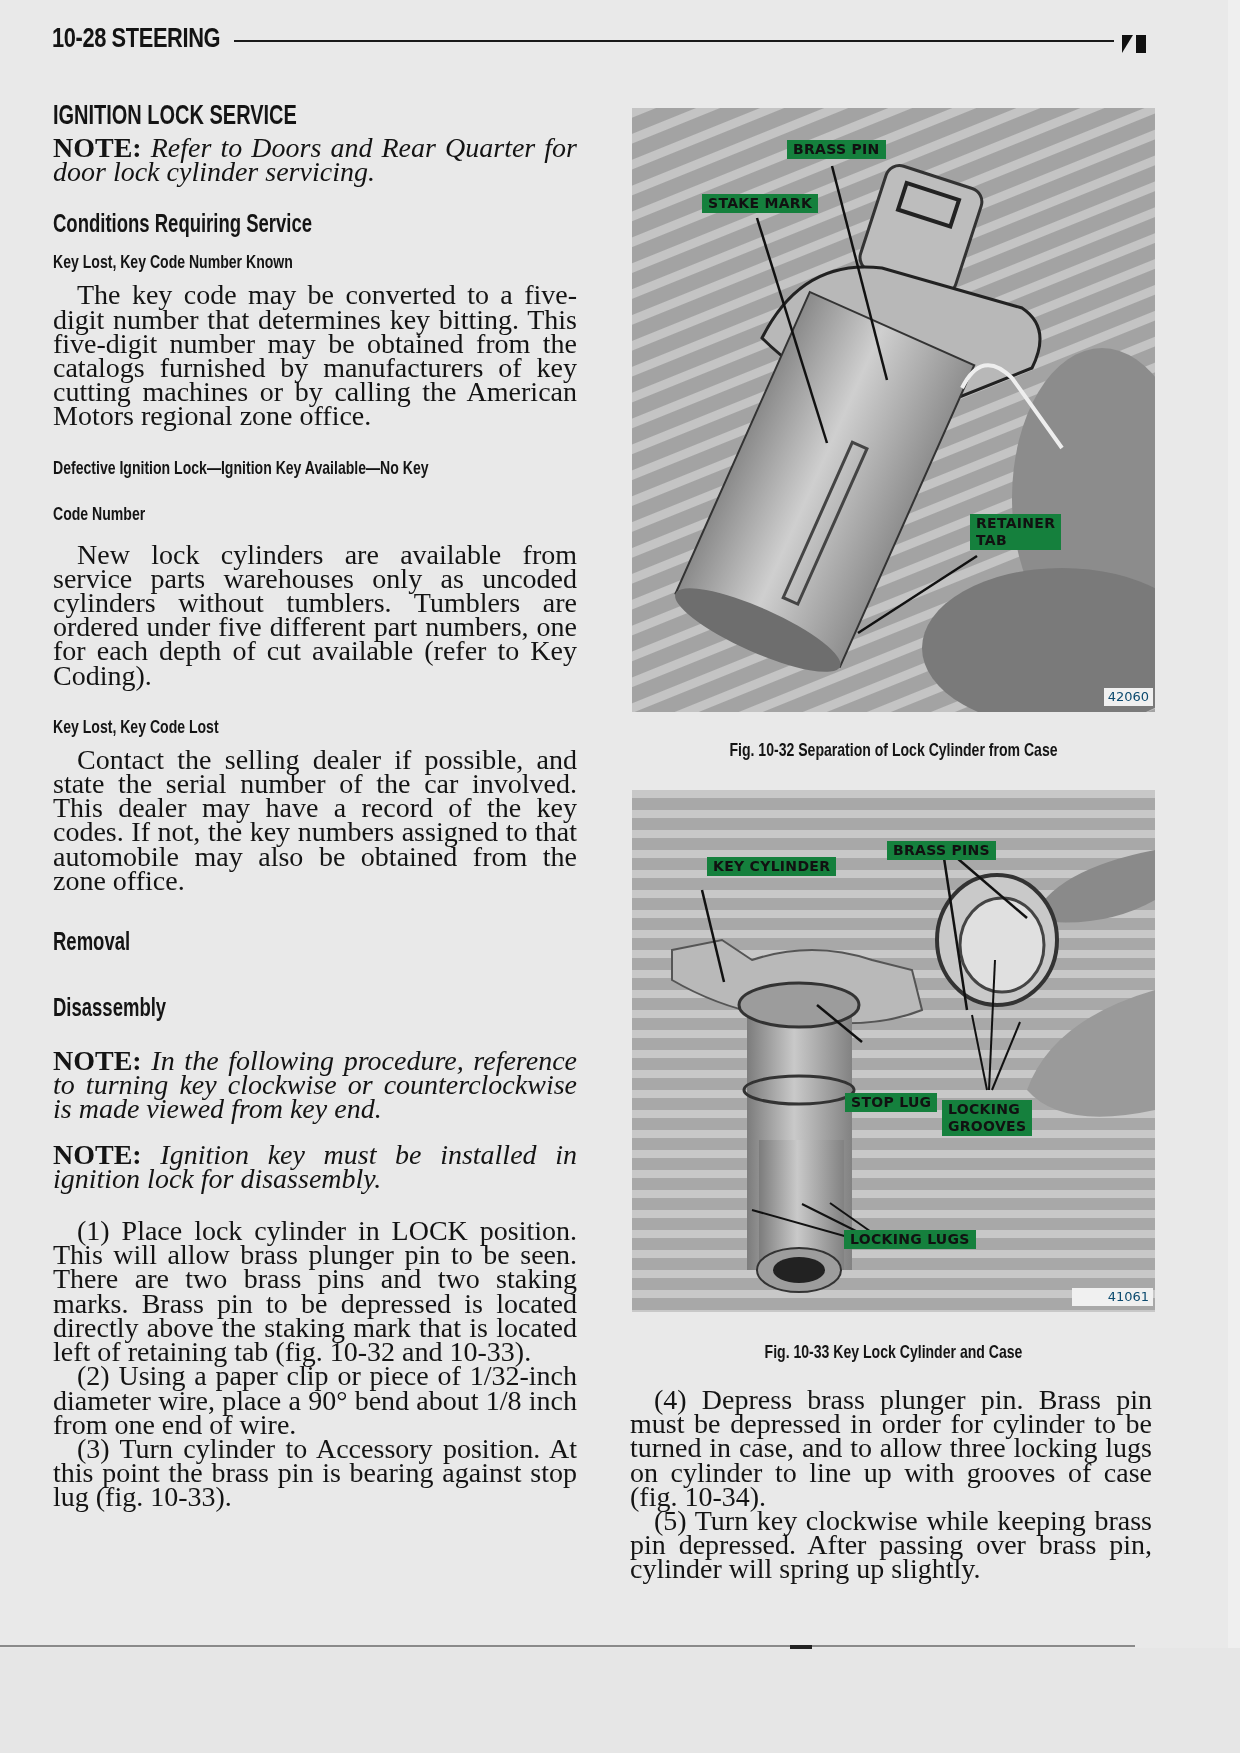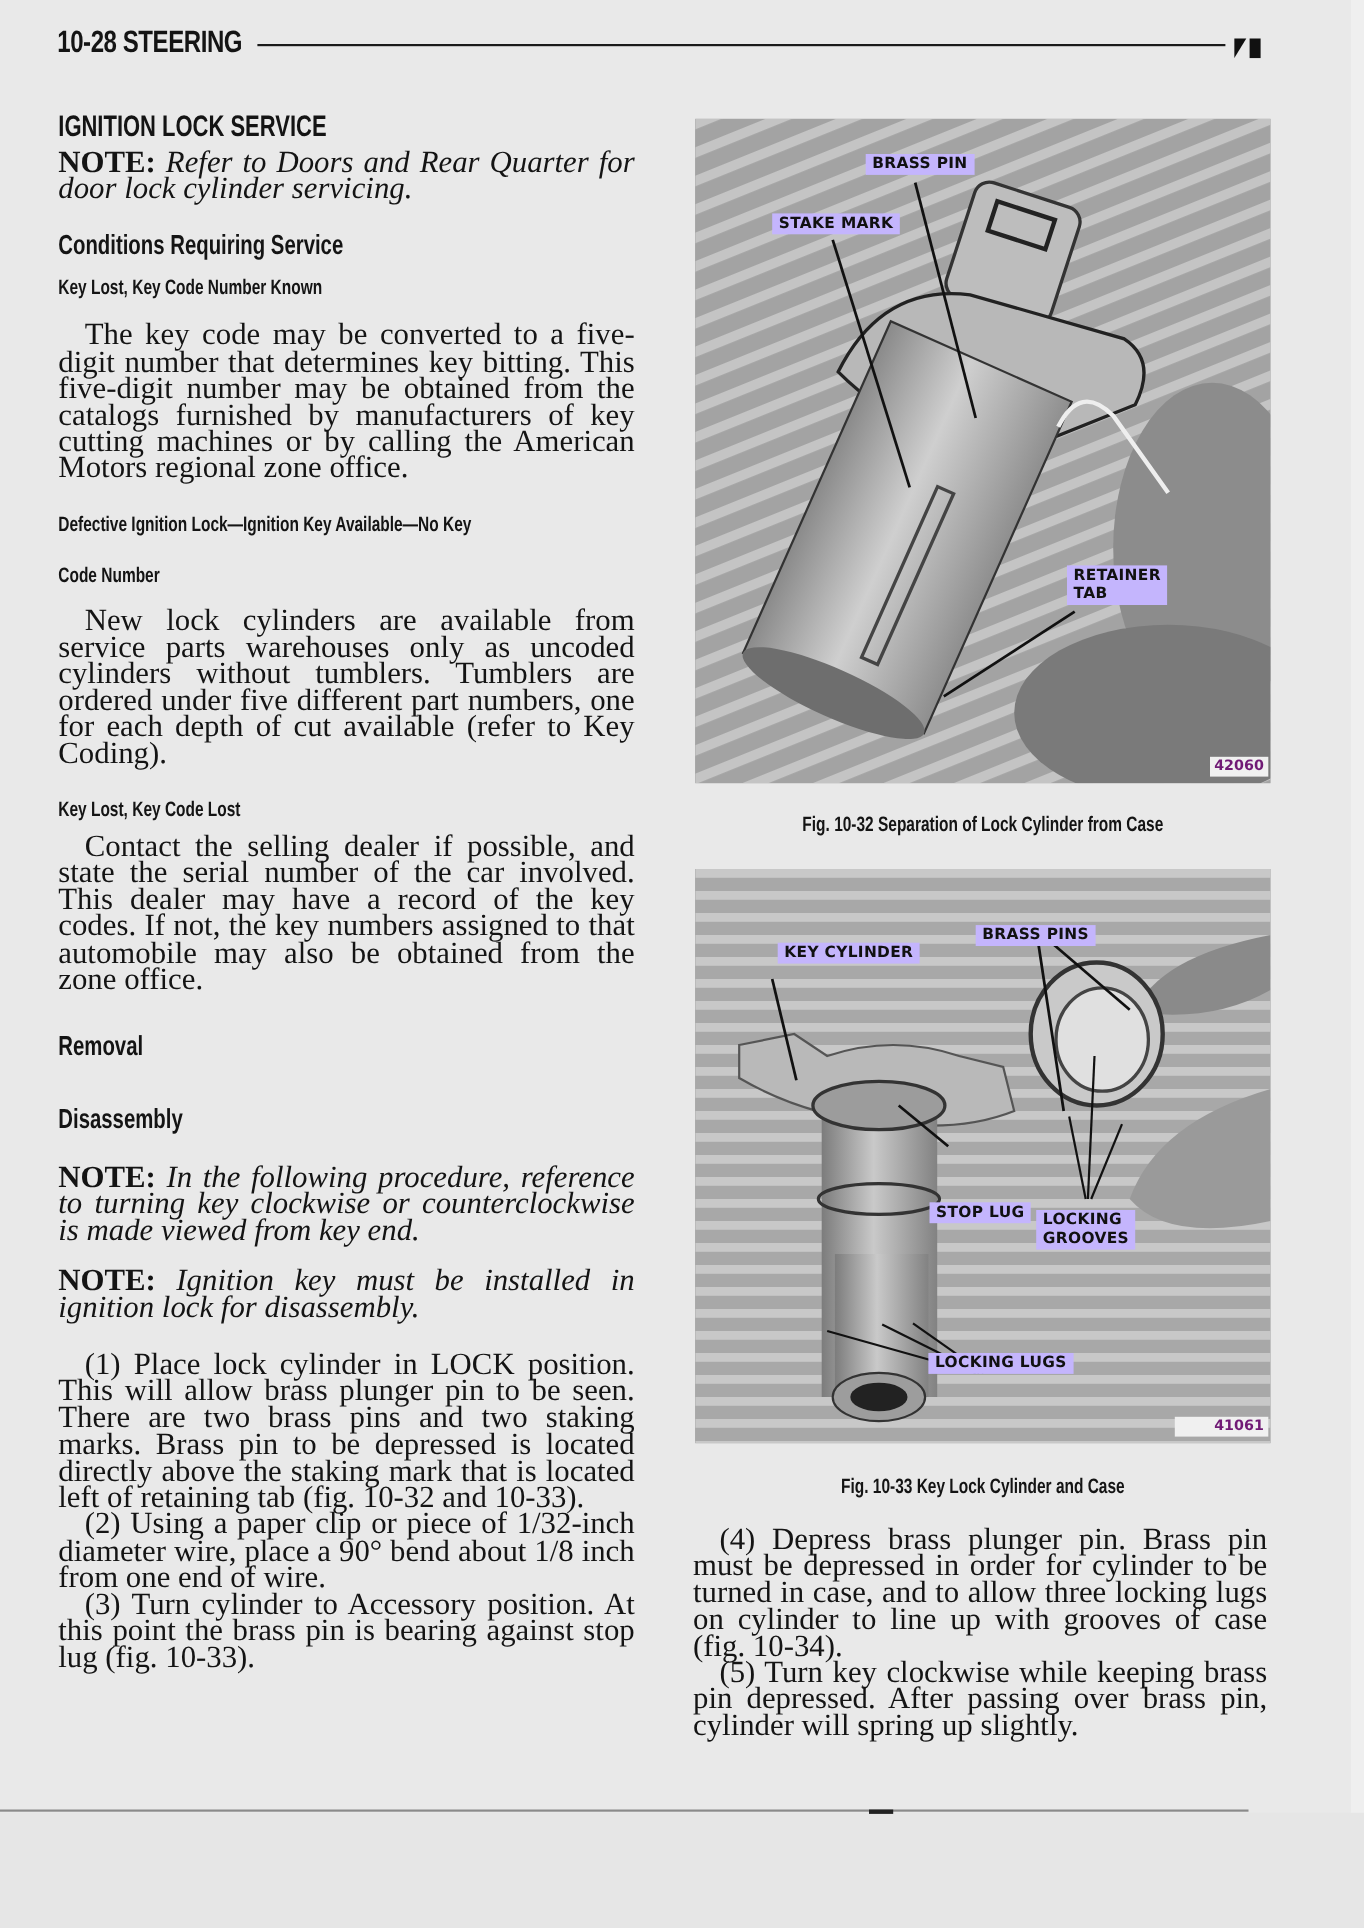--- a/index.html
+++ b/index.html
@@ -82,35 +82,35 @@
 
     
     .figure {
       position: absolute; background: #9d9d9d; overflow: hidden;
     }
     .fig1 { left: 632px; top: 108px; width: 523px; height: 604px; }
     .fig2 { left: 632px; top: 790px; width: 523px; height: 522px; }
     .figure svg { position: absolute; left: 0; top: 0; }
     .callout {
       position: absolute;
-      background: #c4b5fd;
+      background: #15803d;
       font-family: "DejaVu Sans", sans-serif; font-weight: bold;
       font-size: 14px; line-height: 17px;
       padding: 1px 6px;
       color: #111;
       white-space: pre;
       letter-spacing: 0.3px;
     }
     .fig-number {
       position: absolute;
       background: #f0f0f0;
-      font-family: "DejaVu Sans", sans-serif; font-weight: bold;
+      font-family: "DejaVu Sans", sans-serif; font-weight: normal;
       font-size: 13px; line-height: 16px;
       padding: 1px 4px;
-      color: #701a75;
+      color: #0c4a6e;
     }
     .caption {
       position: absolute;
       font-family: "Liberation Sans", sans-serif; font-weight: bold;
       font-size: 19px; white-space: nowrap;
       transform: scaleX(0.74); transform-origin: center top;
       text-align: center;
     }
     .cap1 { left: 632px; width: 523px; top: 739px; }
     .cap2 { left: 632px; width: 523px; top: 1341px; }
@@ -131,21 +131,21 @@
   <div class="col-left">
     <div class="h1">IGNITION LOCK SERVICE</div>
     <p class="p" style="margin-top:2px;">
       <span class="note-label">NOTE:</span>
       <span class="note-text">Refer to Doors and Rear Quarter for door lock cylinder servicing.</span>
     </p>
 
     <div class="h2" style="margin-top:25px;">Conditions Requiring Service</div>
 
     <div class="h3" style="margin-top:10px;">Key Lost, Key Code Number Known</div>
-    <p class="p indent" style="margin-top:16px;">The key code may be converted to a five-digit num­ber that determines key bitting. This five-digit num­ber may be obtained from the catalogs furnished by manufacturers of key cutting machines or by calling the American Motors regional zone office.</p>
+    <p class="p indent" style="margin-top:6px;">The key code may be converted to a five-digit num­ber that determines key bitting. This five-digit num­ber may be obtained from the catalogs furnished by manufacturers of key cutting machines or by calling the American Motors regional zone office.</p>
 
     <div class="h3" style="margin-top:28px;">Defective Ignition Lock—Ignition Key Available—No Key</div>
     <div class="h3" style="margin-top:20px;">Code Number</div>
     <p class="p indent" style="margin-top:14px;">New lock cylinders are available from service parts warehouses only as uncoded cylinders without tum­blers. Tumblers are ordered under five different part numbers, one for each depth of cut available (refer to Key Coding).</p>
 
     <div class="h3" style="margin-top:28px;">Key Lost, Key Code Lost</div>
     <p class="p indent" style="margin-top:6px;">Contact the selling dealer if possible, and state the serial number of the car involved. This dealer may have a record of the key codes. If not, the key num­bers assigned to that automobile may also be obtained from the zone office.</p>
 
     <div class="h2" style="margin-top:34px;">Removal</div>
 

